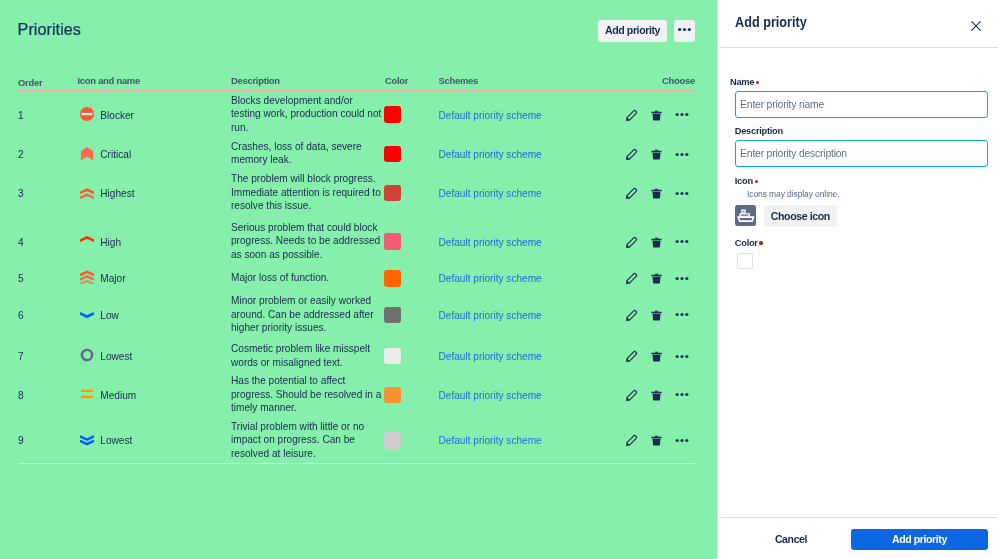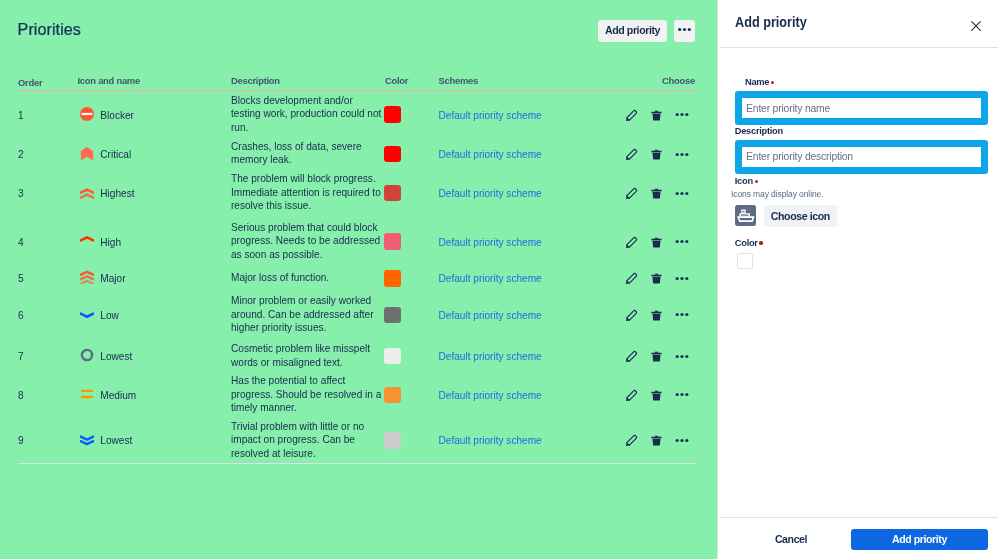--- a/index.html
+++ b/index.html
@@ -61,33 +61,33 @@
   .actions { display:flex; align-items:center; justify-content:flex-end; }
   .act { cursor:pointer; display:inline-flex; align-items:center; justify-content:center; width:24.5px; height:20px; position:relative; top:0.6px; }
   .act-last { width:21px; justify-content:flex-end; padding-right:0px; position:relative; left:1px; }
 
   
   .panel { position:absolute; left:717px; top:0; width:281px; height:559px; background:#fff; border-left:1px solid #DFE1E6; }
   .panel-title { position:absolute; left:17px; top:14.2px; font-size:15px; font-weight:700; color:#172B4D; line-height:16px; transform:scaleX(0.845); transform-origin:left center; white-space:nowrap; }
   .panel-close { position:absolute; left:248px; top:16px; width:19px; height:19px; cursor:pointer; display:flex; align-items:center; justify-content:center; }
   .panel-head-sep { position:absolute; left:1px; top:46.8px; width:280px; height:1px; background:#DFE1E6; }
 
-  .lbl-name { position:absolute; left:27px; top:76px; }
+  .lbl-name { position:absolute; left:12px; top:76px; }
   .inp-name { position:absolute; left:16.5px; top:91px; }
   .lbl-desc { position:absolute; left:16.8px; top:124.5px; }
   .inp-desc { position:absolute; left:16.5px; top:139.5px; }
   .lbl-icon { position:absolute; left:16.8px; top:175px; }
-  .hint-icon { position:absolute; left:5px; top:188.5px;padding-left:8px; }
+  .hint-icon { position:absolute; left:21px; top:188.5px;padding-left:8px; }
   .icon-row  { position:absolute; left:16.8px; top:205px; }
   .lbl-color { position:absolute; left:16.8px; top:236.5px; }
   .box-color { position:absolute; left:18.6px; top:252.6px; }
 
   .field-label { font-size:9.3px; font-weight:700; color:#172B4D; line-height:12px; white-space:nowrap; letter-spacing:-0.28px; }
   .req { display:inline-block; width:3.2px; height:3.2px; border-radius:50%; background:#AE2A19; margin-left:1.8px; vertical-align:4.2px; font-size:0; line-height:0; color:transparent; }
-  .inp { width:253.5px; height:34px; border:7px solid #0ea5e9; border-radius:3px; background:#fff; font-size:10.4px; letter-spacing:-0.2px; color:#172B4D; padding:0 4.6px; font-family:inherit; outline:none; }
+  .inp { width:253.5px; height:27px; border:1px solid #0ea5e9; border-radius:3px; background:#fff; font-size:10.4px; letter-spacing:-0.2px; color:#172B4D; padding:0 4.6px; font-family:inherit; outline:none; }
   .inp::placeholder { color:#626F86; opacity:1; }
   .hint { font-size:8.5px; color:#5A6A85; line-height:11px; white-space:nowrap; letter-spacing:-0.1px; }
   .icon-row { display:flex; align-items:center; }
   .icon-box { width:21px; height:21px; border-radius:2.5px; background:#5E6B84; display:flex; align-items:center; justify-content:center; flex:0 0 21px; }
   .btn-choose { background:#F1F2F4; border:none; border-radius:3px; font-size:10.6px; font-weight:700; letter-spacing:-0.42px; color:#172B4D; height:21.5px; width:72.6px; padding:0; cursor:pointer; font-family:inherit; margin-left:8.2px; }
   .color-box { width:16.6px; height:16.4px; border:1px solid #DFE1E6; border-radius:2px; background:#fff; cursor:pointer; }
 
   .panel-foot-sep { position:absolute; left:1px; top:517px; width:280px; height:1px; background:#DFE1E6; }
   .btn-cancel { position:absolute; left:767px; top:528.6px; background:transparent; border:none; font-size:10.6px; font-weight:700; letter-spacing:-0.42px; color:#172B4D; height:21.5px; width:48px; padding:0; cursor:pointer; border-radius:3px; font-family:inherit; }
   .btn-primary { position:absolute; left:851.2px; top:528.6px; background:#0D66E2; border:none; border-radius:3px; color:#fff; font-size:10.6px; font-weight:700; letter-spacing:-0.42px; height:21.5px; width:136.5px; padding:0; cursor:pointer; font-family:inherit; }

